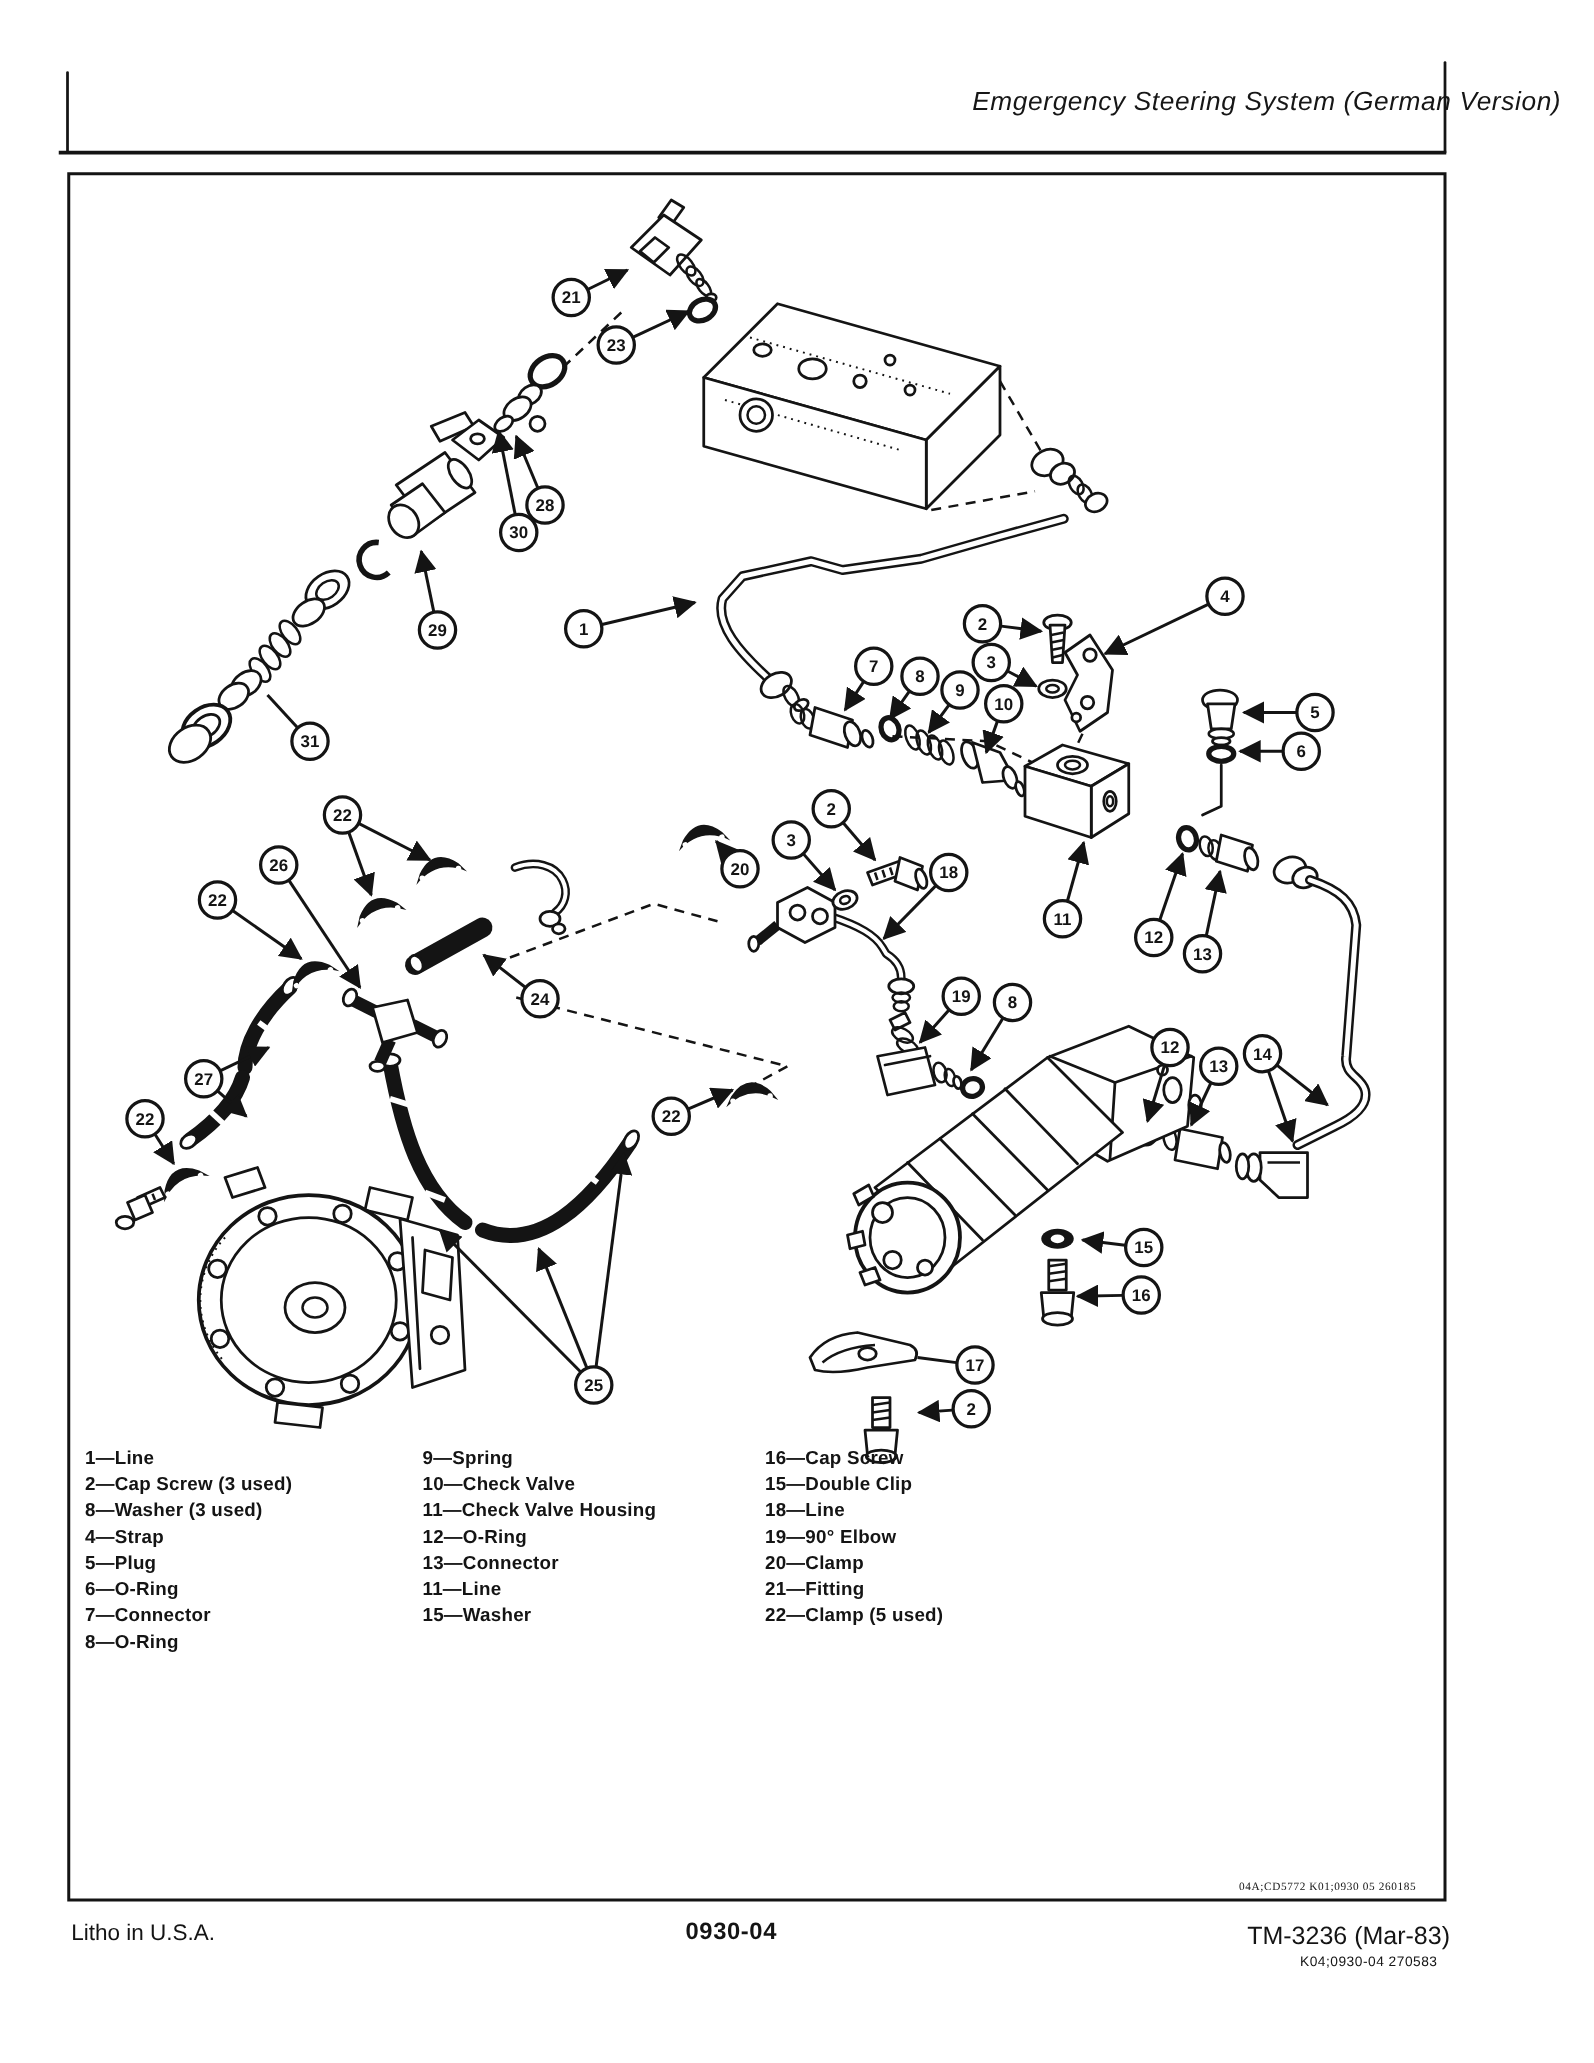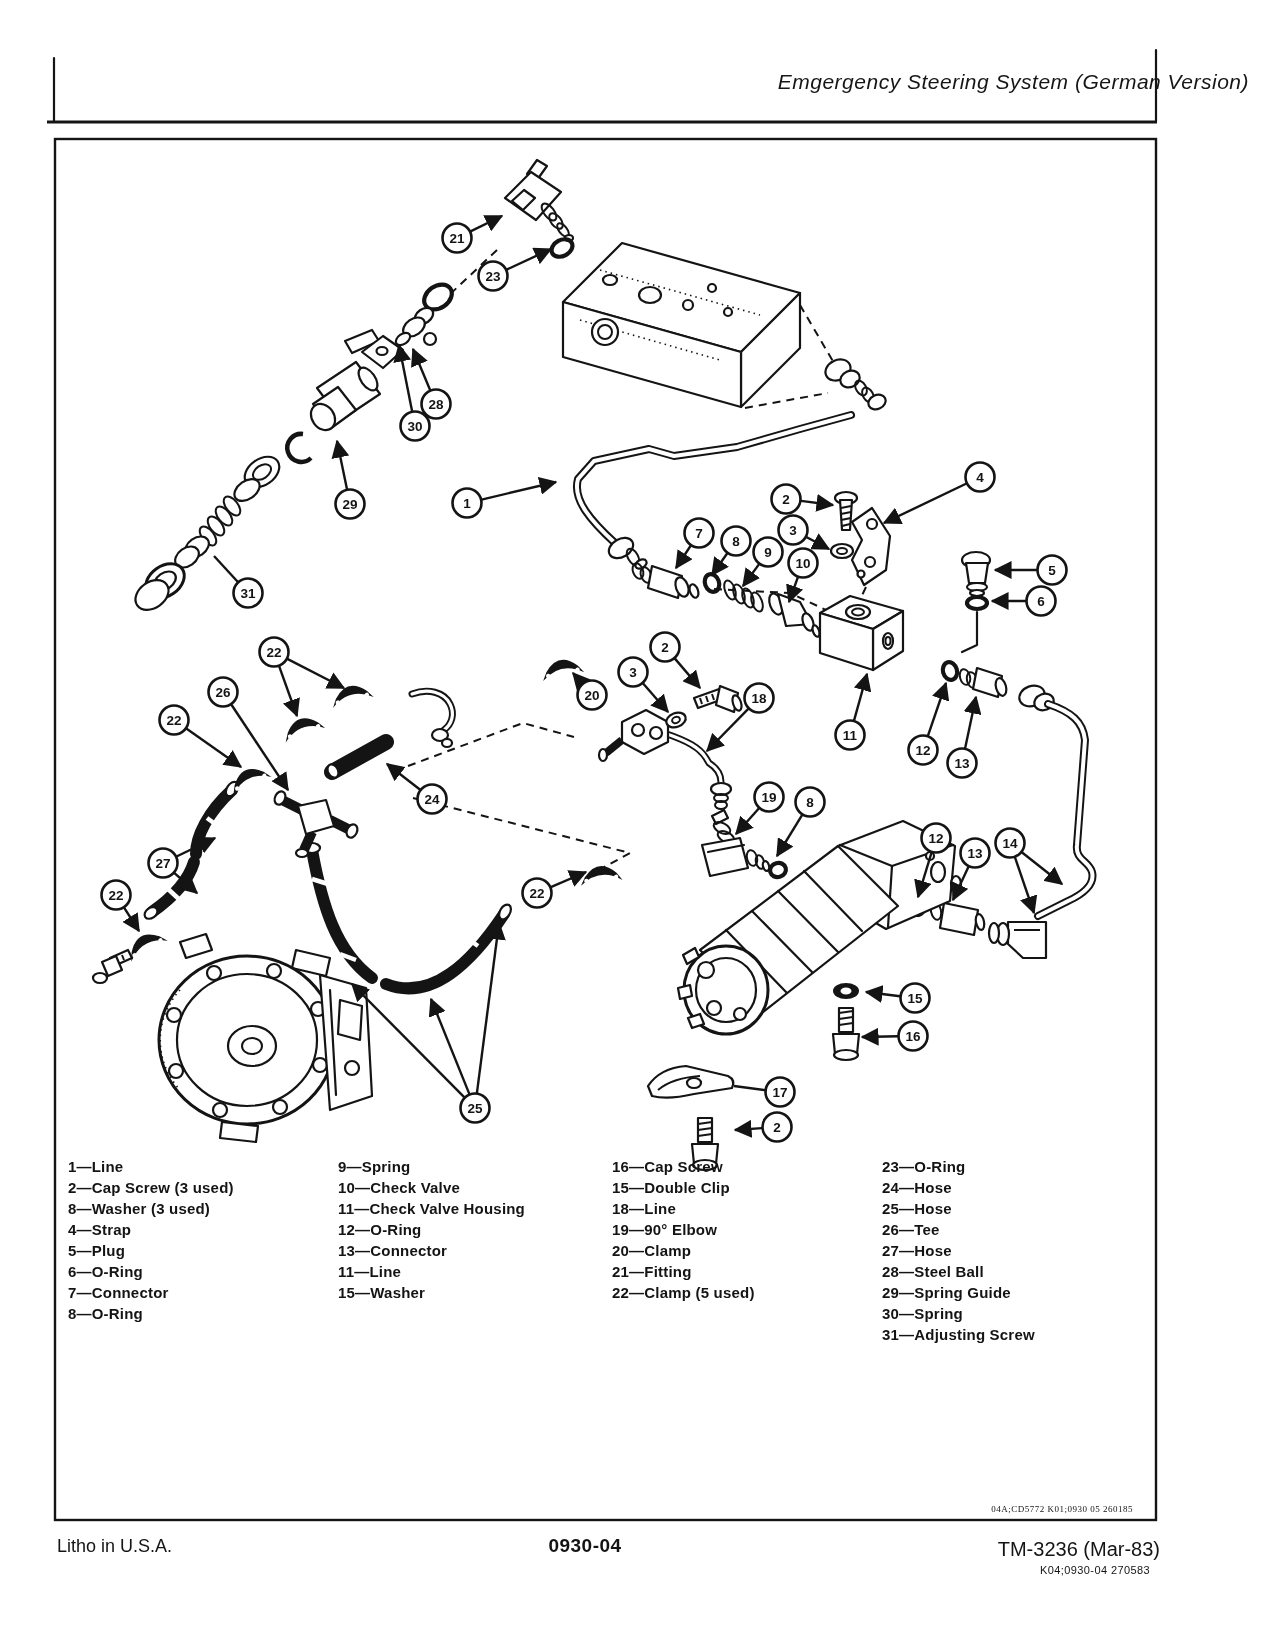--- a/index.html
+++ b/index.html
@@ -630,31 +630,20 @@
     </div>
   <div class="abs legend-col" style="left:612px">
       <div class="legend-item">16—Cap Screw</div>
       <div class="legend-item">15—Double Clip</div>
       <div class="legend-item">18—Line</div>
       <div class="legend-item">19—90° Elbow</div>
       <div class="legend-item">20—Clamp</div>
       <div class="legend-item">21—Fitting</div>
       <div class="legend-item">22—Clamp (5 used)</div>
     </div>
-  <div class="abs legend-col" style="left:882px">
-      <div class="legend-item">23—O-Ring</div>
-      <div class="legend-item">24—Hose</div>
-      <div class="legend-item">25—Hose</div>
-      <div class="legend-item">26—Tee</div>
-      <div class="legend-item">27—Hose</div>
-      <div class="legend-item">28—Steel Ball</div>
-      <div class="legend-item">29—Spring Guide</div>
-      <div class="legend-item">30—Spring</div>
-      <div class="legend-item">31—Adjusting Screw</div>
-    </div>
 
 
   <div class="abs plate-code">04A;CD5772  K01;0930  05  260185</div>
 
   <div class="abs footer-litho">Litho in U.S.A.</div>
   <div class="abs footer-page">0930-04</div>
   <div class="abs footer-manual">TM-3236 (Mar-83)</div>
   <div class="abs footer-rev">K04;0930-04  270583</div>
 </div>
 

